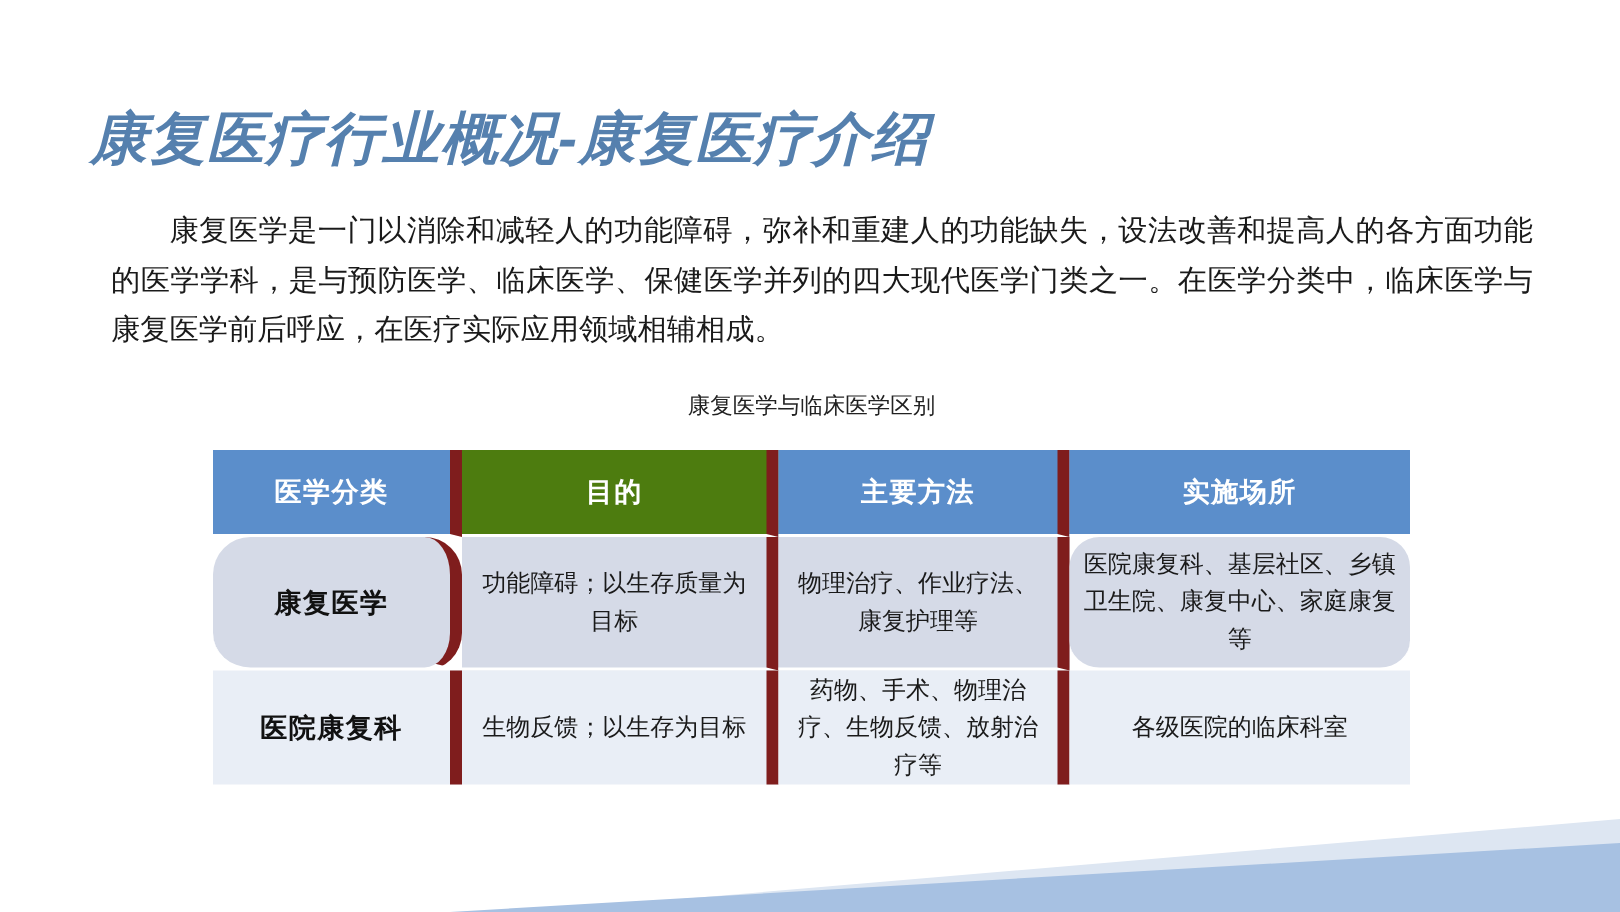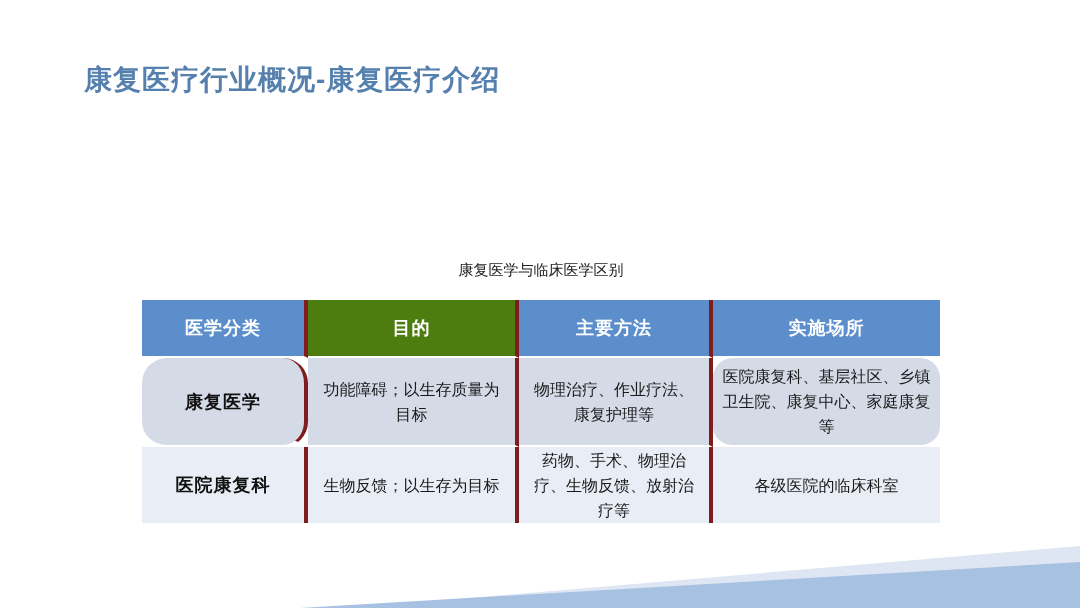--- a/index.html
+++ b/index.html
@@ -17,27 +17,28 @@
     position: relative;
     width: 1080px;
     height: 608px;
     background: #ffffff;
     overflow: hidden;
   }
 
   
   #slide-title {
     position: absolute;
-    left: 84px;
+    left: 60px;
     top: 42px;
-    font-size: 28px;
+    font-size: 38px;
     font-weight: bold;
     letter-spacing: 1px;
     color: #5580ae;
     white-space: nowrap;
+    font-style: italic;
   }
 
   
   #body-paragraph {
     position: absolute;
     left: 74px;
     top: 118px;
     width: 948px;
     font-size: 19.5px;
     line-height: 33px;
@@ -71,21 +72,21 @@
   #comparison-table col.c0 { width: 166px; }
   #comparison-table col.c1 { width: 211px; }
   #comparison-table col.c2 { width: 194px; }
   #comparison-table col.c3 { width: 227px; }
 
   #comparison-table th,
   #comparison-table td {
     padding: 0 9px;
     text-align: center;
     vertical-align: middle;
-    border-right: 4px solid #7f1d1d;
+    border-right: 8px solid #7f1d1d;
     border-bottom: 2px solid #ffffff;
     box-sizing: border-box;
   }
   #comparison-table th:last-child,
   #comparison-table td:last-child { border-right: none; }
   #comparison-table tr:last-child td { border-bottom: none; }
 
   #comparison-table thead th {
     height: 58px;
     background: #5b8ecb;
@@ -128,20 +129,21 @@
   }
   .deco svg { display: block; width: 1080px; height: 90px; }
 </style>
 </head>
 <body>
 
 <div id="slide" style="background: rgb(255, 255, 255);">
 
   <h1 id="slide-title" style="color: rgb(85, 128, 174);">康复医疗行业概况-康复医疗介绍</h1>
 
+  <p id="body-paragraph">康复医学是一门以消除和减轻人的功能障碍，弥补和重建人的功能缺失，设法改善和提高人的各方面功能的医学学科，是与预防医学、临床医学、保健医学并列的四大现代医学门类之一。在医学分类中，临床医学与康复医学前后呼应，在医疗实际应用领域相辅相成。</p>
 
   <div id="table-caption">康复医学与临床医学区别</div>
 
   <table id="comparison-table">
     <colgroup>
       <col class="c0">
         <col class="c1">
         <col class="c2">
         <col class="c3">
     </colgroup>

